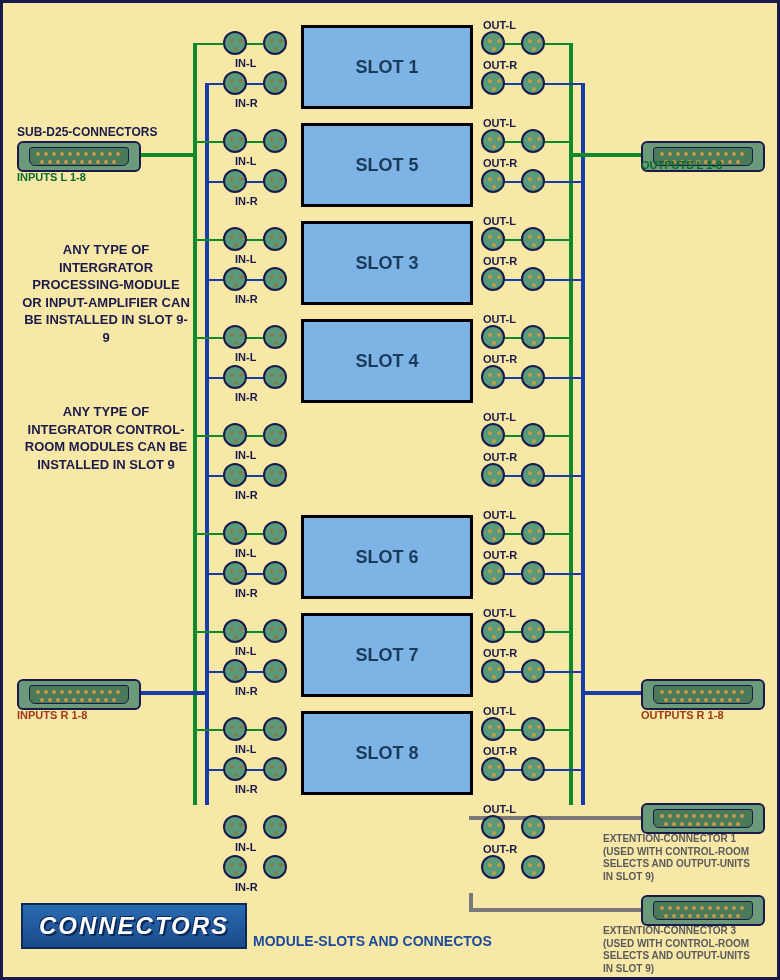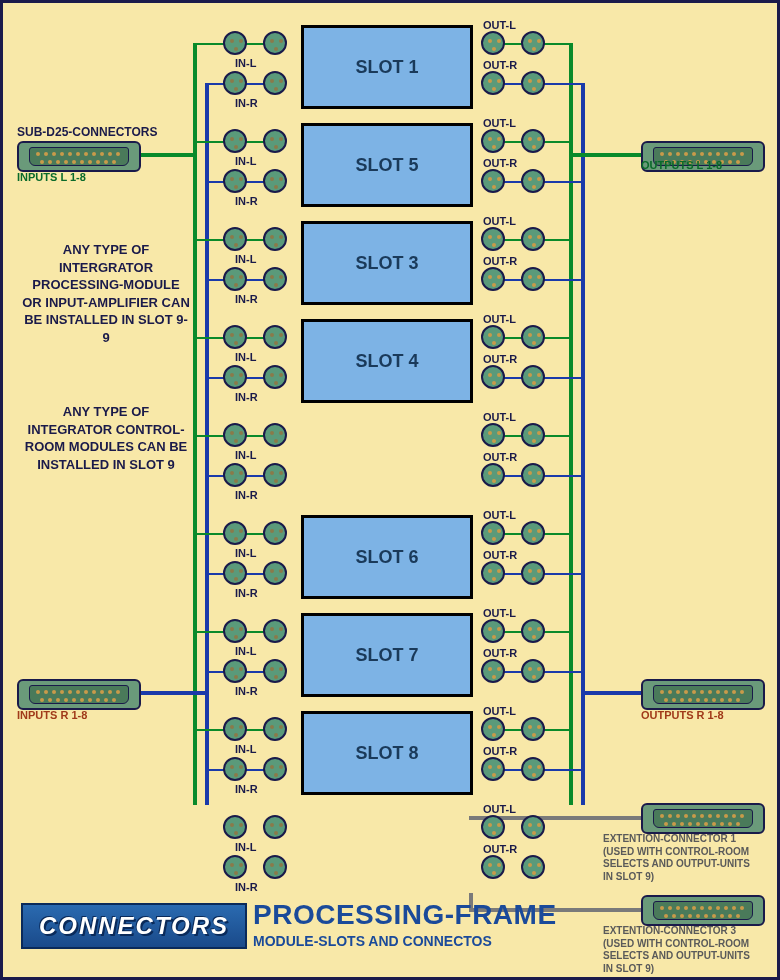--- a/index.html
+++ b/index.html
@@ -273,17 +273,16 @@
   <div class="xlr out" style="left:518px;top:812px"></div>
   <div class="xlr out" style="left:478px;top:852px"></div>
   <div class="xlr out" style="left:518px;top:852px"></div>
   <div class="lbl-in" style="left:232px;top:838px">IN-L</div>
   <div class="lbl-in" style="left:232px;top:878px">IN-R</div>
   <div class="lbl-out" style="left:480px;top:800px">OUT-L</div>
   <div class="lbl-out" style="left:480px;top:840px">OUT-R</div>
 
   <div class="logo">CONNECTORS</div>
   <div class="title">
-    <div class="t1">PROCESSING-FRAME</div>
     <div class="t2">MODULE-SLOTS AND CONNECTOS</div>
   </div>
 
 </div>
 
 </body></html>

